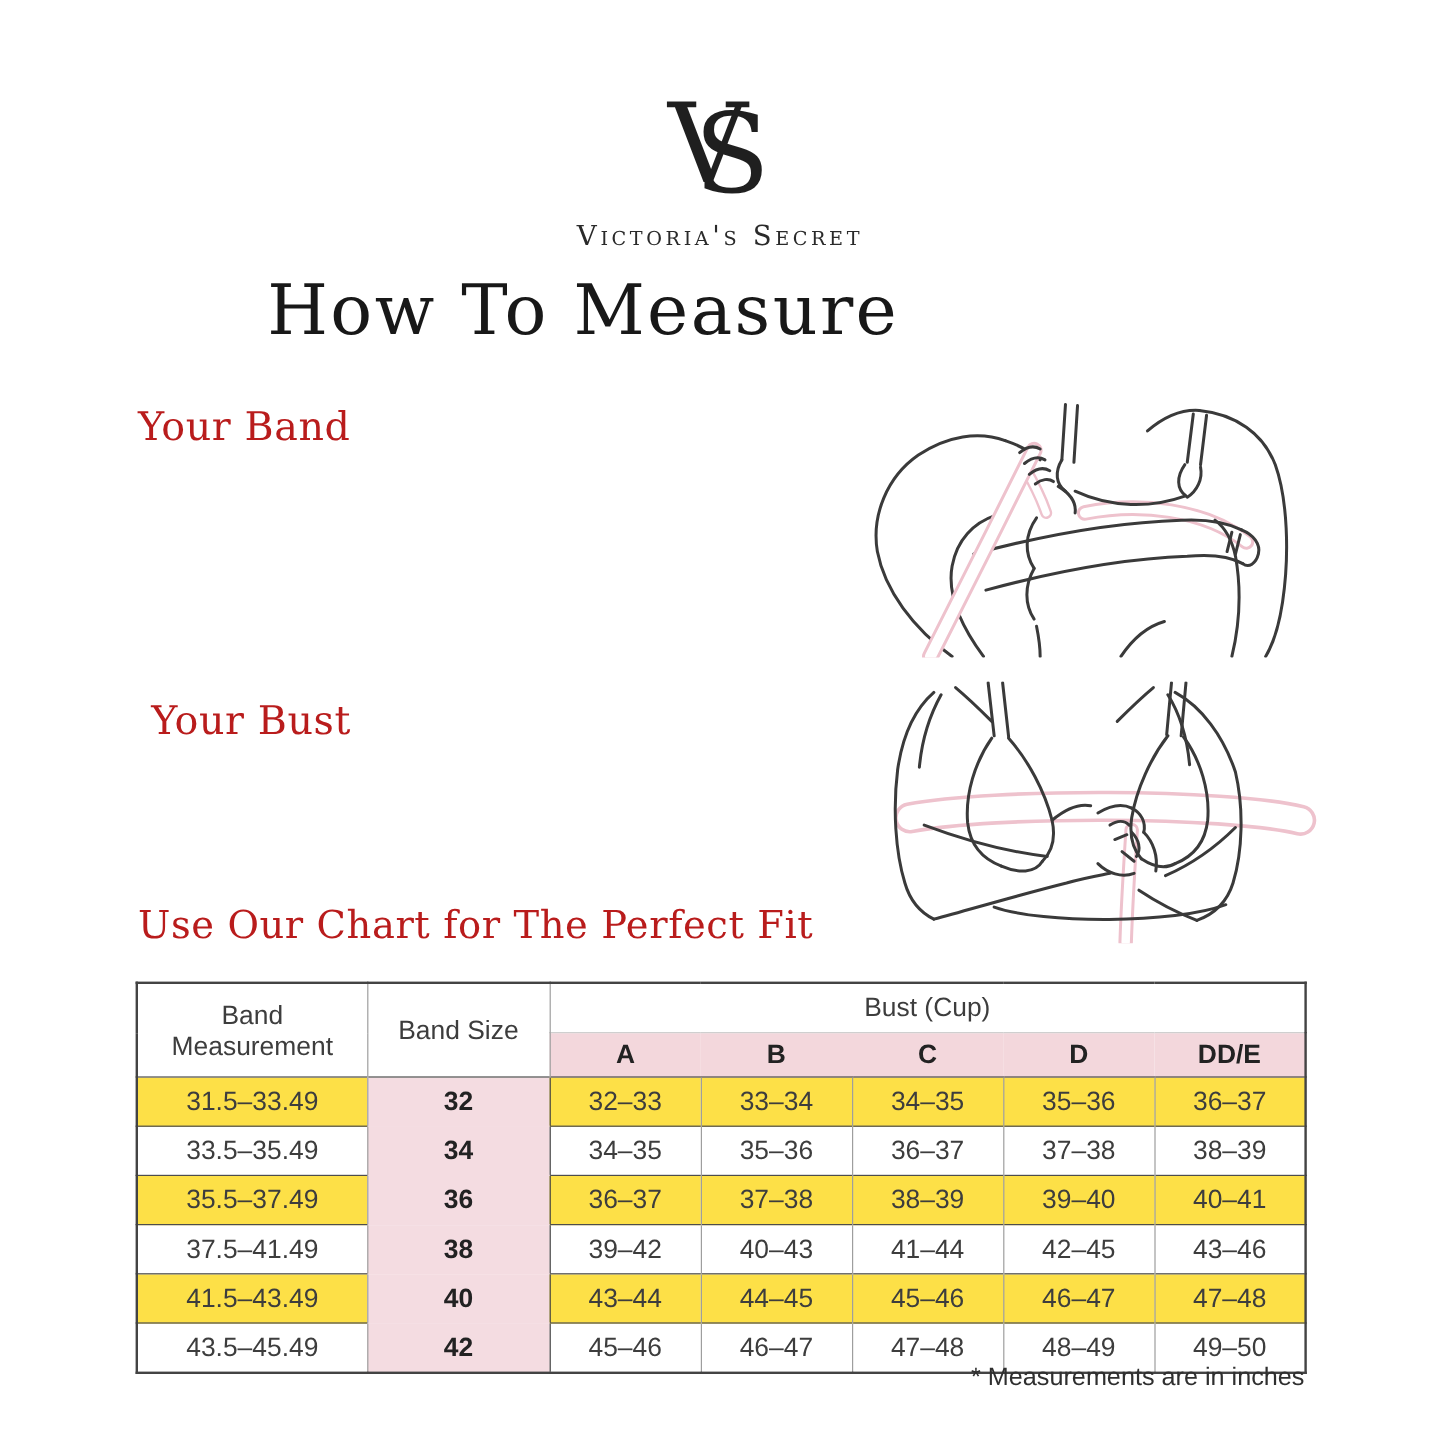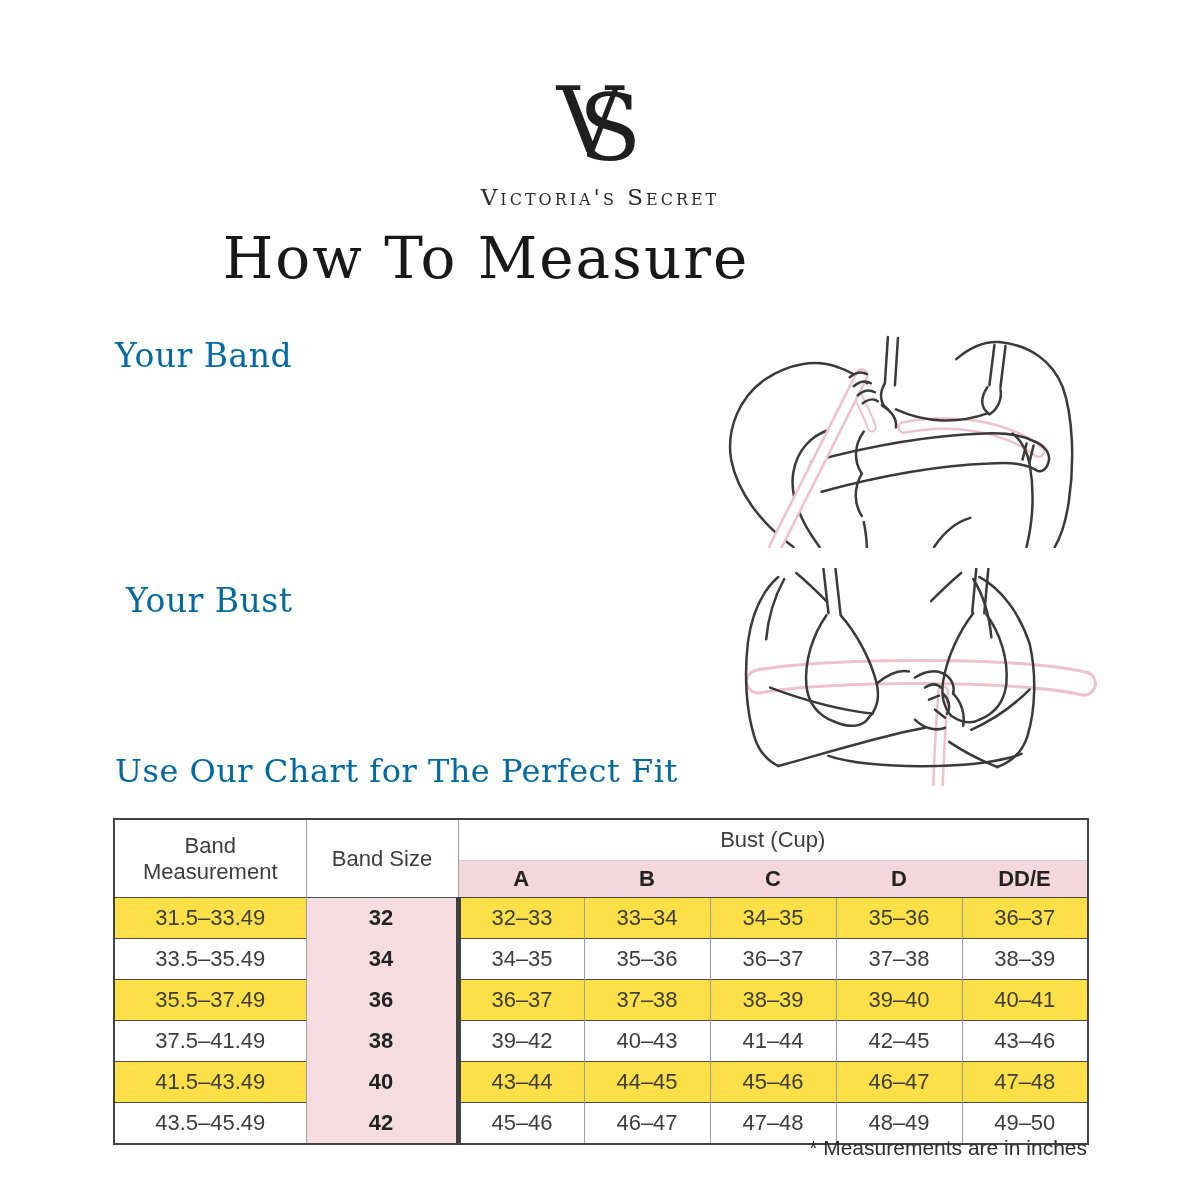--- a/index.html
+++ b/index.html
@@ -16,21 +16,21 @@
   }
   .page-title{
     position:absolute;left:0;top:224px;width:972px;text-align:center;
     font-family:"DejaVu Serif",serif;font-weight:400;font-size:58px;
     letter-spacing:2px;color:#181818;margin:0;
   }
   
   .section-heading{
     position:absolute;left:115px;margin:0;
     font-family:"DejaVu Serif",serif;font-weight:400;font-size:33px;
-    letter-spacing:0.5px;color:#0369a1;
+    letter-spacing:0.5px;color:#b91c1c;
   }
   .heading-band{top:336px;}
   .heading-bust{top:581px;margin-left:11px;}
   .heading-chart{top:752px;font-size:32px;}
   .section-body{
     position:absolute;left:115px;margin:0;width:565px;
     font-size:26px;line-height:37px;color:#2e2e2e;white-space:pre-wrap;
   }
   .body-band{top:390px;}
   .body-bust{top:632px;width:585px;}
@@ -52,21 +52,21 @@
   tr.r-cups th{height:36px;}
   tr.r-data td{height:40px;}
   th.h-bm{border-right:1px solid #9e9e9e;}
   th.h-bs{border-right:1px solid #9e9e9e;}
   th.h-bust{border-bottom:1px solid #cfcfcf;}
   th.h-cup{background:#f3d7dc;font-weight:bold;color:#222;}
   td{border-top:1px solid #4d4d4d;}
   td.cell-cup{border-left:1px solid #9e9e9e;}
   td.cell-bs{
     background:#f4dce1;font-weight:bold;color:#222;
-    border-left:1px solid #9e9e9e;border-right:5px solid #404040;
+    border-left:1px solid #9e9e9e;border-right:1px solid #404040;
   }
   tr.r-data.cont td.cell-bs{border-top:1px solid #f4dce1;}
   tr.r-data.shade td.cell-bm,tr.r-data.shade td.cell-cup{background:#fde047;}
   .footnote{
     position:absolute;right:113px;top:1136px;
     font-size:21px;color:#2f2f2f;
   }
   
   .ink{stroke:#3a3a3a;stroke-width:2.5;fill:none;stroke-linecap:round;stroke-linejoin:round;}
   .tape-edge{fill:none;stroke:#eec2cd;stroke-linecap:round;}

